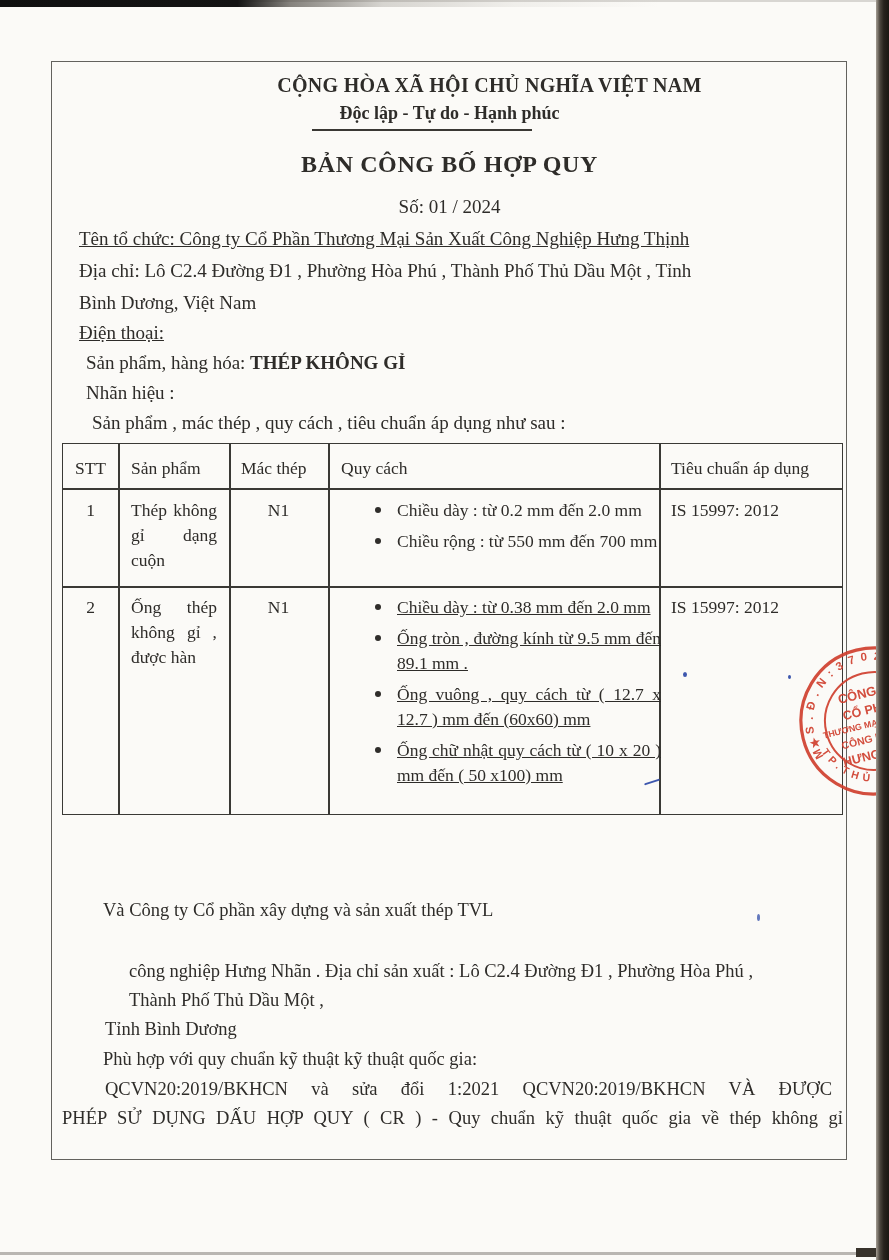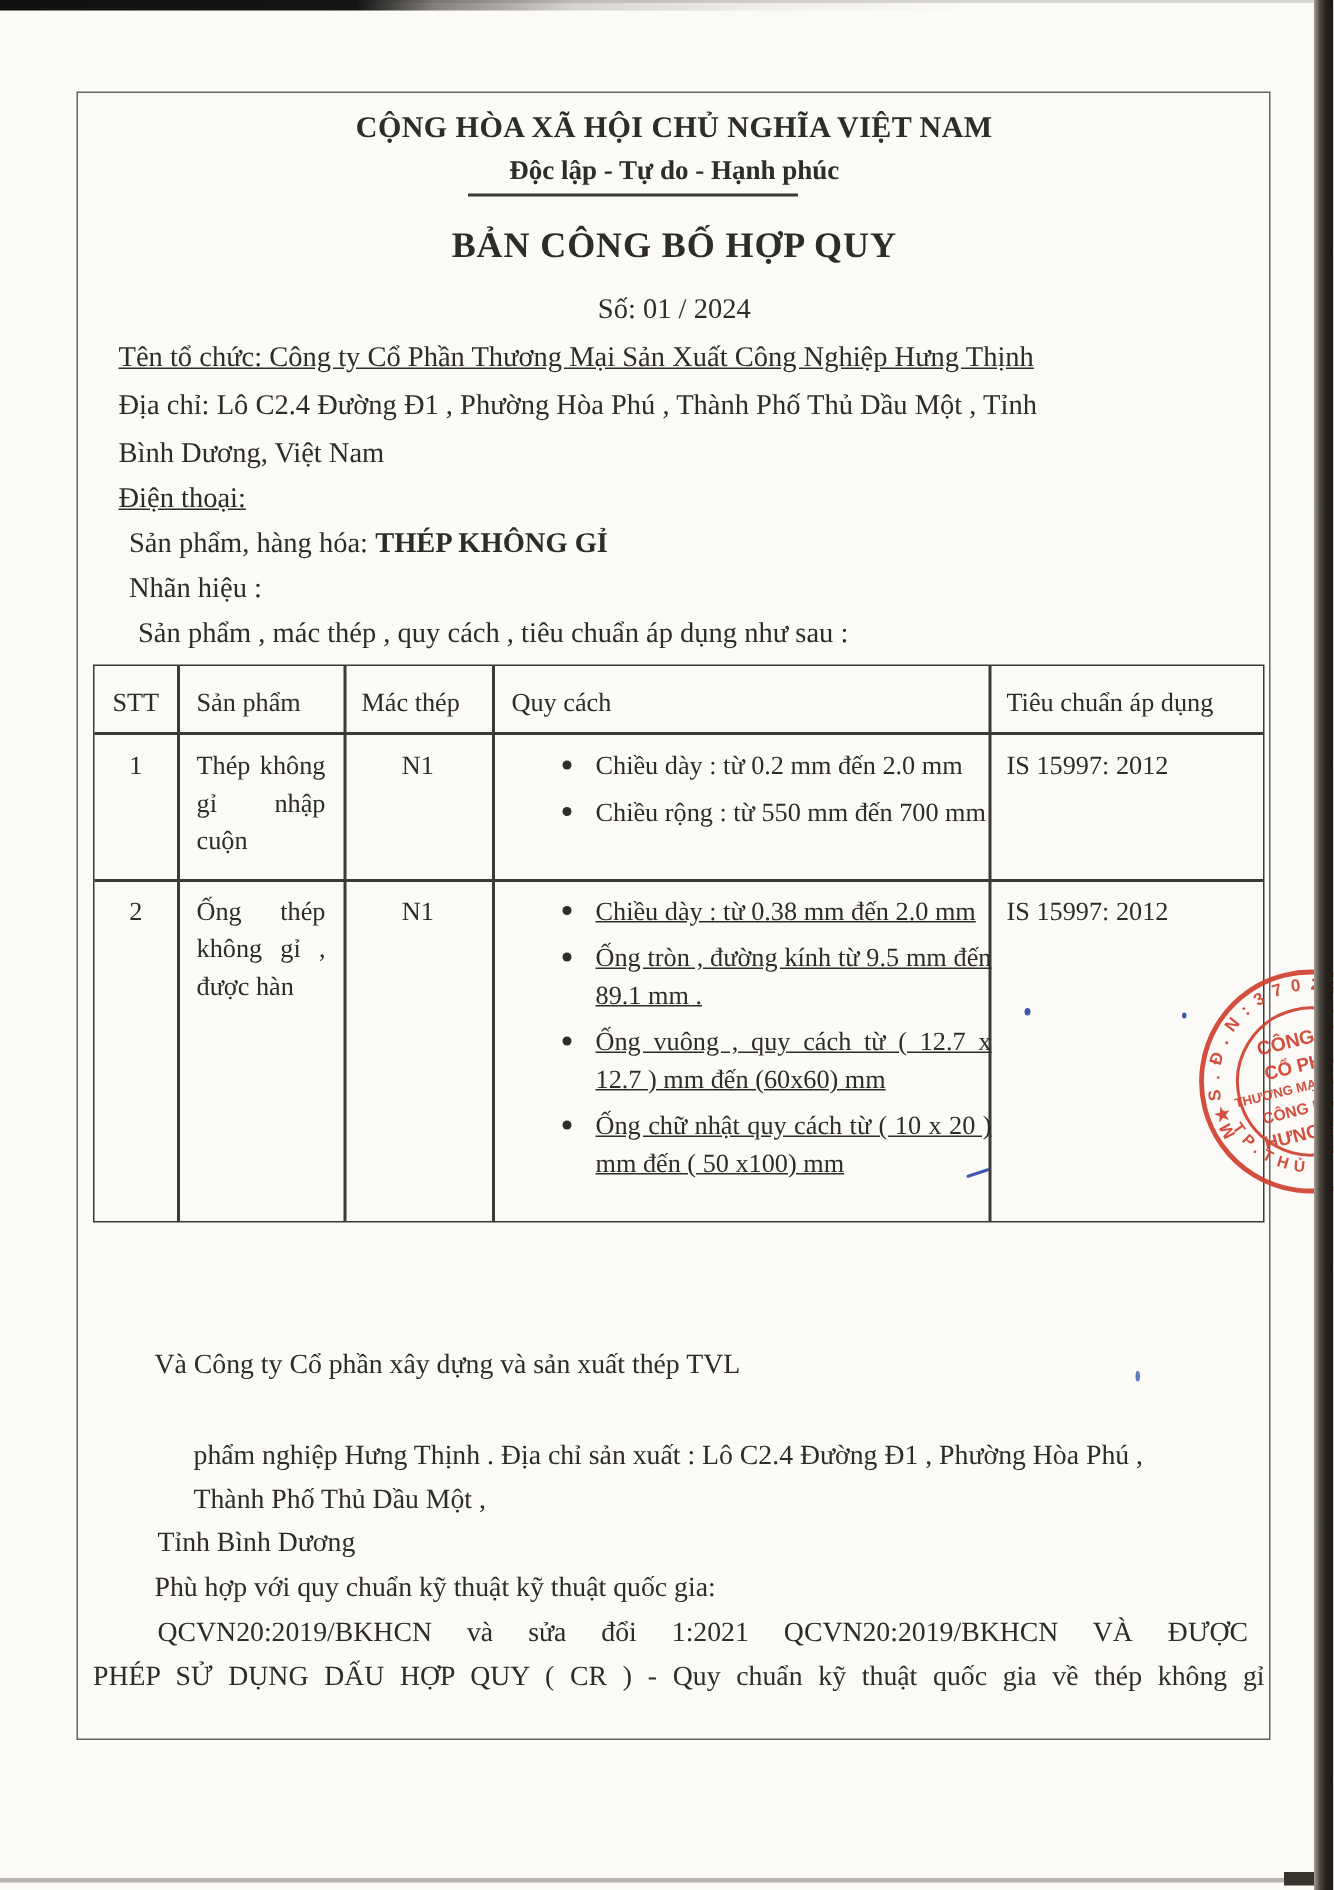--- a/index.html
+++ b/index.html
@@ -15,21 +15,21 @@
     background:linear-gradient(to right,#101010 0%,#141414 36%,rgba(70,66,60,.65) 44%,
       rgba(130,126,118,.3) 58%,rgba(160,156,148,.12) 78%,rgba(160,156,148,0) 100%);}
   .scan-rightstrip{right:0;top:0;width:13px;height:1260px;
     background:linear-gradient(to right,#a59e94 0%,#4c463e 30%,#27221d 60%,#1b1712 100%);}
   .scan-bottomline{left:0;top:1252px;width:868px;height:3px;background:#b9b6b2;}
   .scan-bottomcorner{left:856px;top:1248px;width:26px;height:9px;background:#38332c;}
   
   .frame{left:51px;top:61px;width:794px;height:1097px;border:1.5px solid #63625e;}
   
   .center-band{left:51px;width:797px;text-align:center;}
-  .nat-1{top:74px;font-size:20px;font-weight:bold;letter-spacing:.3px;}
+  .nat-1{top:74px;font-size:20px;font-weight:bold;letter-spacing:.3px;padding-left:40px;}
   .nat-2{top:103px;font-size:18px;font-weight:bold;}
   .motto-underline{left:312px;top:129px;width:220px;height:2px;background:#3a3834;}
   .doc-title{top:151px;font-size:24px;font-weight:bold;letter-spacing:.6px;}
   .doc-number{top:196px;font-size:19px;}
   
   .bodyline{font-size:19px;line-height:26px;white-space:nowrap;}
   
   .vtable{left:62px;top:443px;width:781px;height:372px;border:1.6px solid #3a3935;box-sizing:border-box;}
   .vline{position:absolute;top:0;bottom:0;width:1.6px;background:#3a3935;}
   .hline{position:absolute;left:0;right:0;height:1.6px;background:#3a3935;}
@@ -85,21 +85,21 @@
     <div class="hline" style="top:142px;"></div>
 
     <div class="cell cell-center" style="left:0;top:12px;width:55px;">STT</div>
     <div class="cell" style="left:68px;top:12px;width:92px;">Sản phẩm</div>
     <div class="cell" style="left:178px;top:12px;width:84px;">Mác thép</div>
     <div class="cell" style="left:278px;top:12px;width:200px;">Quy cách</div>
     <div class="cell" style="left:608px;top:12px;width:168px;">Tiêu chuẩn áp dụng</div>
 
     <div>
       <div class="cell cell-center" style="left:0;top:54px;width:55px;">1</div>
-      <div class="cell cell-justify" style="left:68px;top:54px;width:86px;">Thép không gỉ nhập cuộn</div>
+      <div class="cell cell-justify" style="left:68px;top:54px;width:86px;">Thép không gỉ dạng cuộn</div>
       <div class="cell cell-center" style="left:166px;top:54px;width:99px;">N1</div>
       <div class="speclist" style="left:306px;top:54px;width:292px;">
         <div class="spec">Chiều dày : từ 0.2 mm đến 2.0 mm</div>
         <div class="spec">Chiều rộng : từ 550 mm đến 700 mm</div>
       </div>
       <div class="cell" style="left:608px;top:54px;width:168px;">IS 15997: 2012</div>
     </div>
 
     <div>
       <div class="cell cell-center" style="left:0;top:151px;width:55px;">2</div>
@@ -109,21 +109,21 @@
         <div class="spec">Chiều dày : từ 0.38 mm đến 2.0 mm</div>
         <div class="spec">Ống tròn , đường kính từ 9.5 mm đến 89.1 mm .</div>
         <div class="spec">Ống vuông , quy cách từ ( 12.7 x 12.7 ) mm đến (60x60) mm</div>
         <div class="spec">Ống chữ nhật quy cách từ ( 10 x 20 ) mm đến ( 50 x100) mm</div>
       </div>
       <div class="cell" style="left:608px;top:151px;width:168px;">IS 15997: 2012</div>
     </div>
   </div>
 
   <div class="abs note" style="left:103px;top:897px;">Và Công ty Cổ phần xây dựng và sản xuất thép TVL</div>
-  <div class="abs note" style="left:129px;top:958px;">phẩm nghiệp Hưng Thịnh . Địa chỉ sản xuất : Lô C2.4 Đường Đ1 , Phường Hòa Phú ,</div>
+  <div class="abs note" style="left:129px;top:958px;">công nghiệp Hưng Nhãn . Địa chỉ sản xuất : Lô C2.4 Đường Đ1 , Phường Hòa Phú ,</div>
   <div class="abs note" style="left:129px;top:987px;">Thành Phố Thủ Dầu Một ,</div>
   <div class="abs note" style="left:105px;top:1016px;">Tỉnh Bình Dương</div>
   <div class="abs note" style="left:103px;top:1046px;">Phù hợp với quy chuẩn kỹ thuật kỹ thuật quốc gia:</div>
   <div class="abs note note-justify" style="left:105px;top:1076px;width:727px;">QCVN20:2019/BKHCN và sửa đổi 1:2021 QCVN20:2019/BKHCN VÀ ĐƯỢC</div>
   <div class="abs note note-justify" style="left:62px;top:1105px;width:781px;">PHÉP SỬ DỤNG DẤU HỢP QUY ( CR ) -  Quy chuẩn kỹ thuật quốc gia về thép không gỉ</div>
 
   <div class="abs ink" style="left:683px;top:672px;width:4px;height:5px;"></div>
   <div class="abs ink" style="left:644px;top:781px;width:16px;height:2px;border-radius:2px;transform:rotate(-18deg);"></div>
   <div class="abs ink" style="left:788px;top:675px;width:3px;height:4px;"></div>
   <div class="abs ink" style="left:757px;top:914px;width:3px;height:7px;opacity:.8;"></div>

